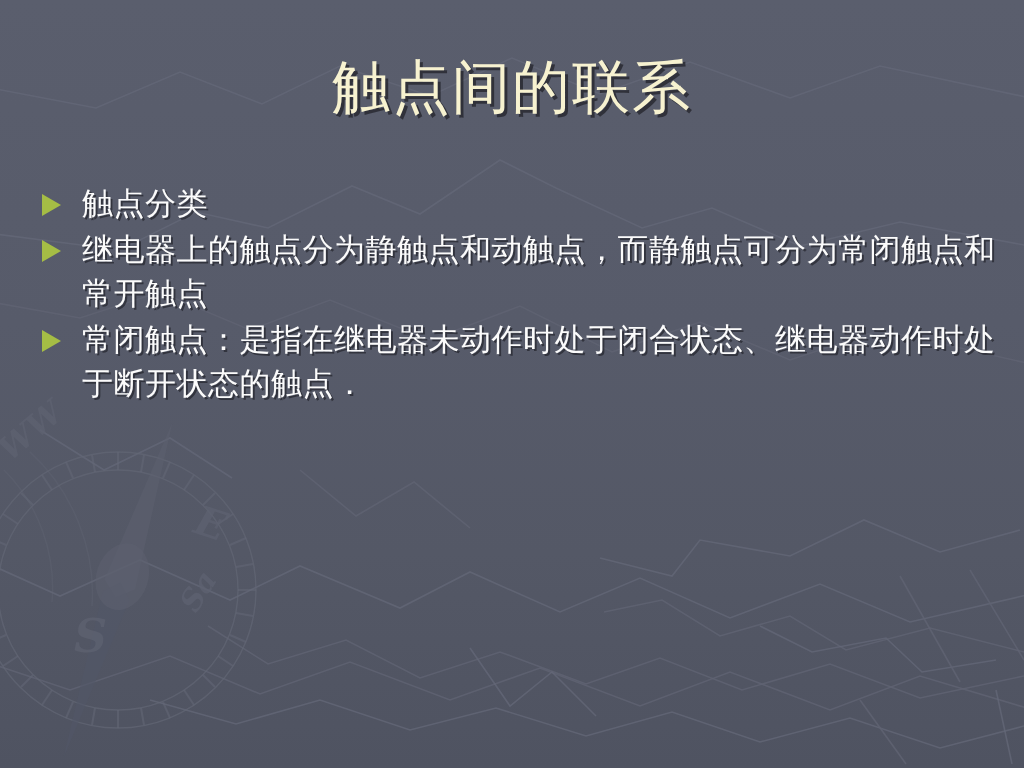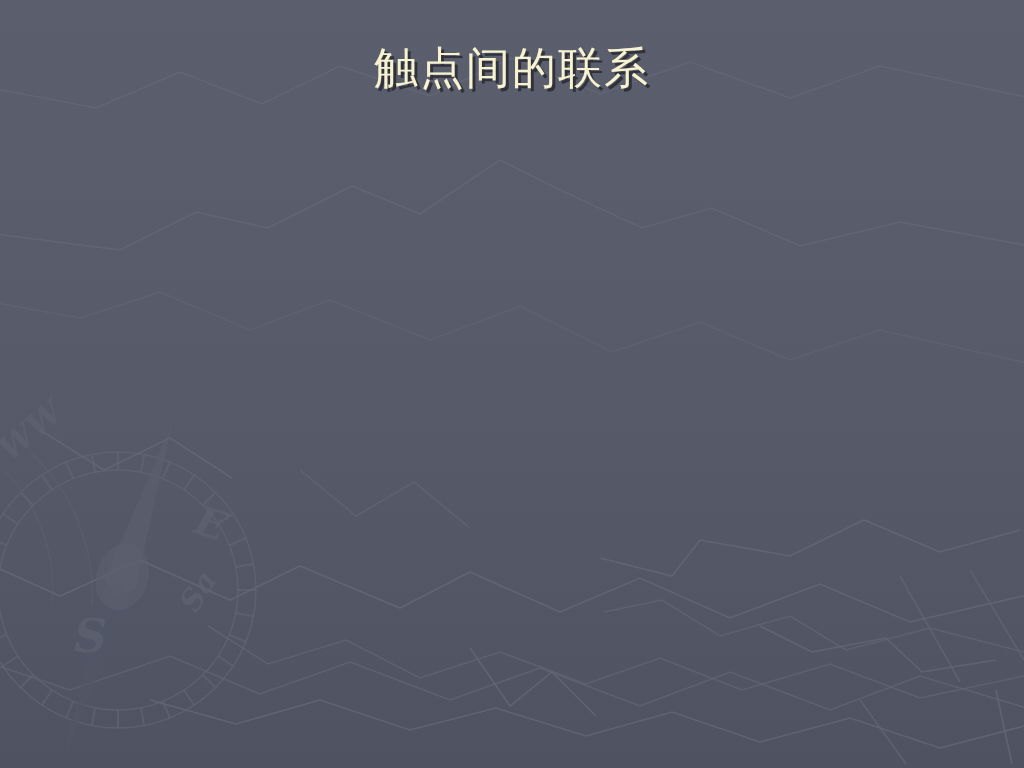--- a/index.html
+++ b/index.html
@@ -78,24 +78,24 @@
   #title-block {
     position: absolute;
     left: 0;
     top: 40px;
     width: 1024px;
     text-align: center;
   }
 
   #slide-title {
     display: inline-block;
-    margin: 4px;
+    margin: 16px;
     font-family: "DejaVu Serif", "Liberation Serif", serif;
     font-weight: normal;
-    font-size: 44px;
+    font-size: 58px;
     line-height: 1.1;
     letter-spacing: 2px;
     color: #f7f2d0;
     text-shadow: 3px 3px 0 rgba(22,22,28,0.62);
     white-space: nowrap;
   }
 
   
   #body-block {
     position: absolute;
@@ -233,19 +233,37 @@
       </g>
     </svg>
   </div>
 
   <div id="title-block">
     <h1 id="slide-title">触点间的联系</h1>
   </div>
 
   <div id="body-block">
 
-
-
+    <div class="bullet-row tight">
+      <span class="bullet-marker">
+        <span class="tri"></span>
+      </span>
+      <span class="bullet-text">触点分类</span>
+    </div>
+
+    <div class="bullet-row">
+      <span class="bullet-marker">
+        <span class="tri"></span>
+      </span>
+      <span class="bullet-text">继电器上的触点分为静触点和动触点，而静触点可分为常闭触点和常开触点</span>
+    </div>
+
+    <div class="bullet-row gap">
+      <span class="bullet-marker">
+        <span class="tri"></span>
+      </span>
+      <span class="bullet-text">常闭触点：是指在继电器未动作时处于闭合状态、继电器动作时处于断开状态的触点．</span>
+    </div>
 
 
 
   </div>
 </div>
 
 </body></html>

